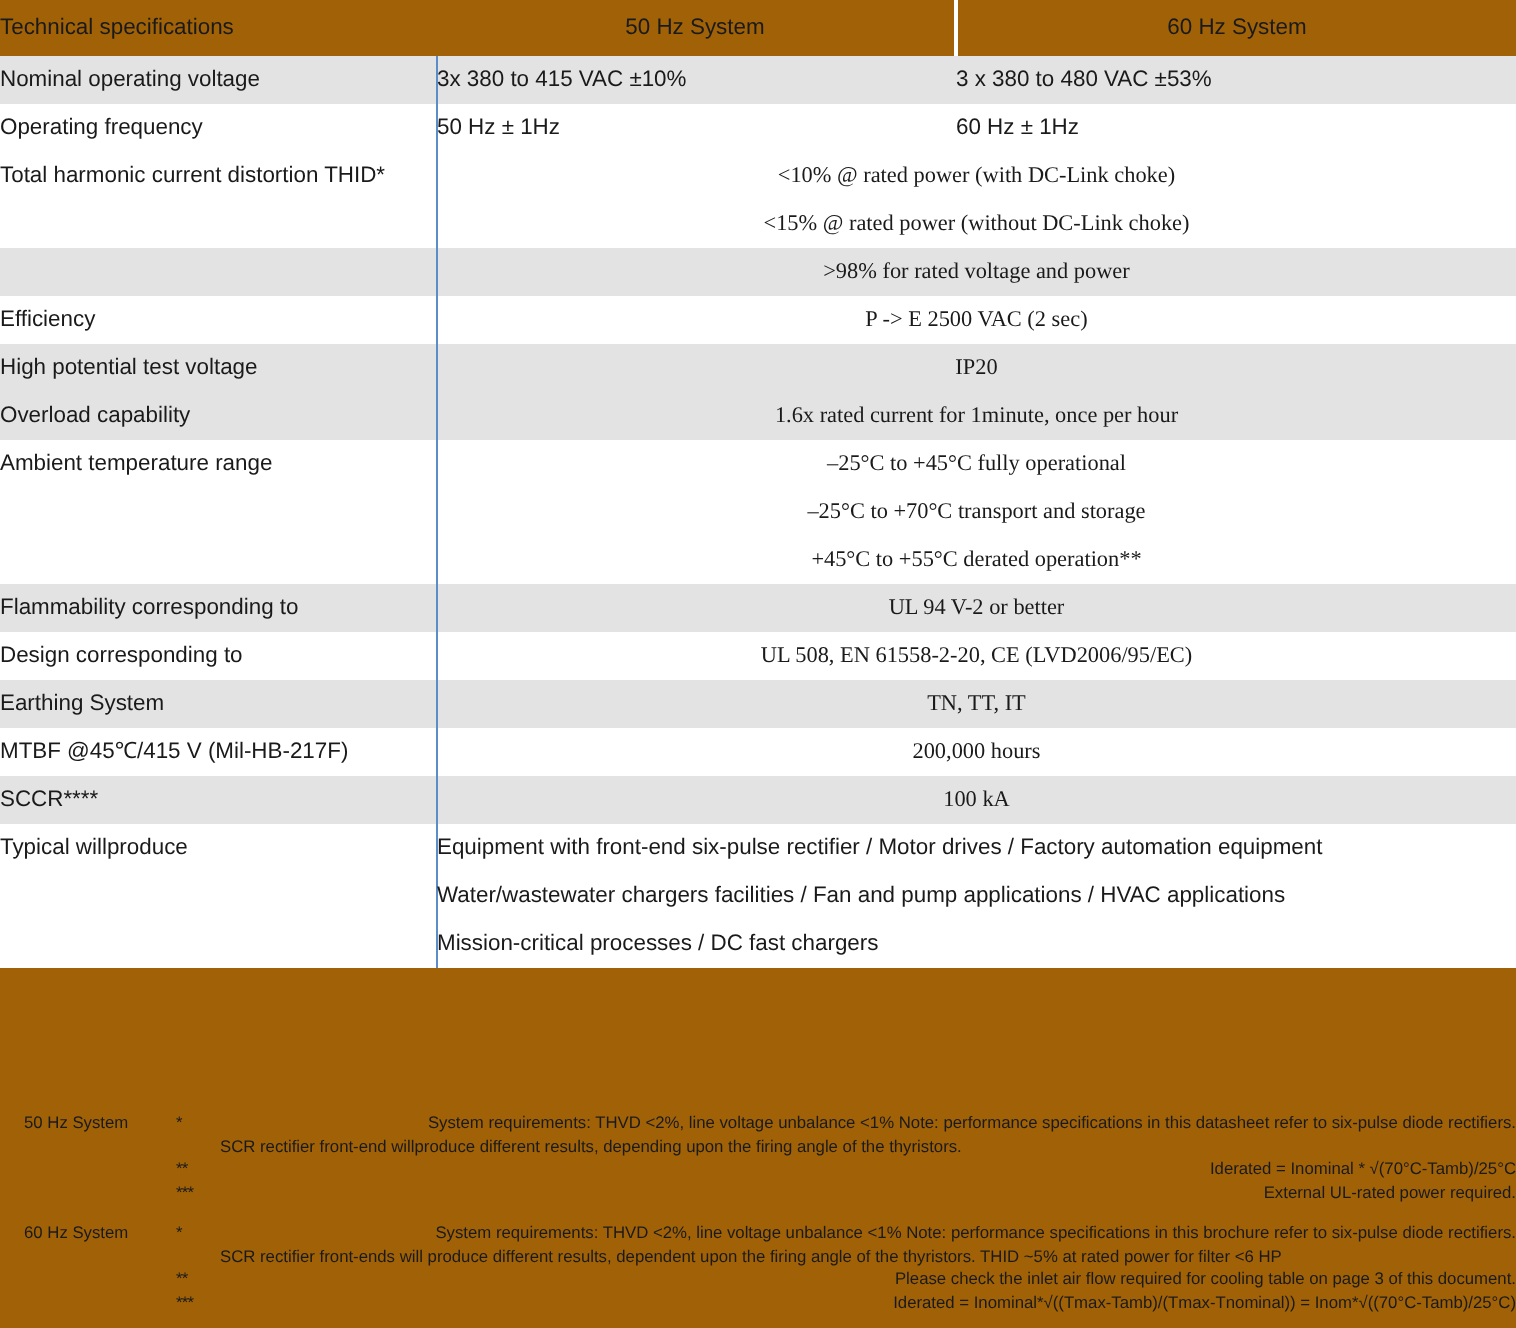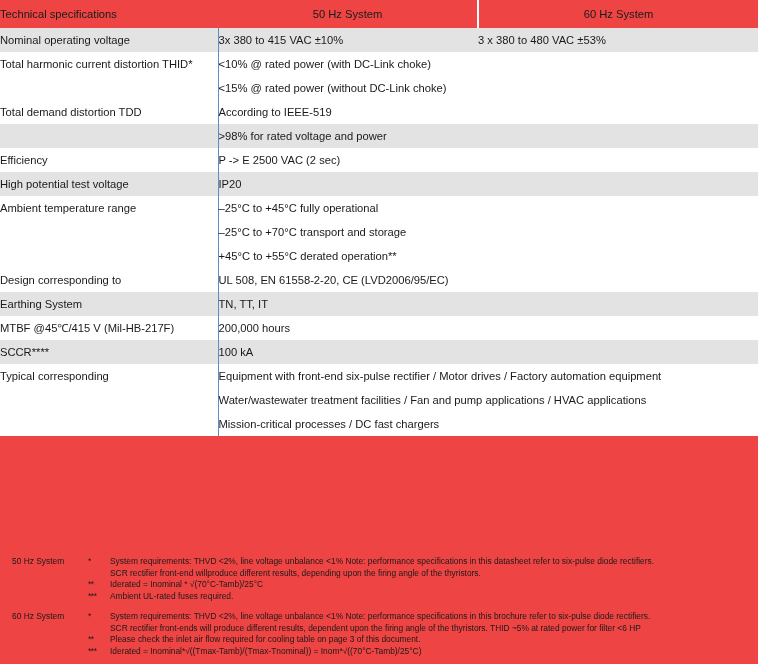--- a/index.html
+++ b/index.html
@@ -8,21 +8,21 @@
     width: 758px; height: 664px;
     background: #ffffff;
     font-family: "Liberation Sans", sans-serif;
     color: #1a1a1a;
     overflow: hidden;
   }
   #page {
     position: relative;
     width: 758px;
     height: 664px;
-    background: #ef4444;
+    background: #a16207;
   }
 
   
   .spec-table {
     position: absolute;
     top: 0; left: 0;
     width: 758px;
     border-collapse: collapse;
     table-layout: fixed;
   }
@@ -62,22 +62,24 @@
     padding-left: 12px;
     padding-right: 6px;
     border-right: 1px solid #5b8dc8;
   }
   .val {
     padding-left: 10px;
     padding-right: 8px;
     margin-top: 48px;
   }
   .val-c {
+    text-align: center;
     padding-left: 8px;
     padding-right: 8px;
+    font-family: Liberation Serif, serif;
   }
   .row-gray td { background: #e3e3e3; }
   .row-white td { background: #ffffff; }
 
   .h-reg  { height: 24px; }
 
   
   .notes {
     position: absolute;
     left: 0;
@@ -94,21 +96,21 @@
     color: #1a1a1a;
   }
   .note-list { flex: 1 1 auto; }
   .note-line { display: flex; font-size: 8.4px; line-height: 11.5px; }
   .note-mark {
     flex: 0 0 22px;
     width: 22px;
     text-align: left;
     letter-spacing: -0.4px;
   }
-  .note-text { flex: 1 1 auto; }
+  .note-text { flex: 1 1 auto; text-align: right; }
   .note-cont { padding-left: 22px; font-size: 8.4px; line-height: 11.5px; }
 </style>
 </head>
 <body>
 
 <div id="page">
 
   <table class="spec-table">
     <colgroup>
       <col class="c-label">
@@ -120,78 +122,87 @@
           <td class="title-cell">Technical specifications</td>
           <td class="hdr hdr-50">50 Hz System</td>
           <td class="hdr">60 Hz System</td>
         </tr>
         <tr class="row-gray">
           <td class="lbl h-reg">Nominal operating voltage</td>
           <td class="val">3x 380 to 415 VAC ±10%</td>
           <td class="val">3 x 380 to 480 VAC ±53%</td>
         </tr>
         <tr class="row-white">
+          <td class="lbl h-reg">Operating frequency</td>
+          <td class="val">50 Hz ± 1Hz</td>
+          <td class="val">60 Hz ± 1Hz</td>
+        </tr>
+        <tr class="row-white">
           <td class="lbl h-reg">Total harmonic current distortion THID*</td>
           <td colspan="2" class="val-c">&lt;10% @ rated power (with DC-Link choke)</td>
         </tr>
         <tr class="row-white">
           <td class="lbl h-reg"></td>
           <td colspan="2" class="val-c">&lt;15% @ rated power (without DC-Link choke)</td>
         </tr>
-        <tr class="row-white">
-          <td class="lbl h-reg">Total demand distortion TDD</td>
-          <td colspan="2" class="val-c">According to IEEE-519</td>
-        </tr>
         <tr class="row-gray">
           <td class="lbl h-reg"></td>
           <td colspan="2" class="val-c">&gt;98% for rated voltage and power</td>
         </tr>
         <tr class="row-white">
           <td class="lbl h-reg">Efficiency</td>
           <td colspan="2" class="val-c">P -&gt; E 2500 VAC (2 sec)</td>
         </tr>
         <tr class="row-gray">
           <td class="lbl h-reg">High potential test voltage</td>
           <td colspan="2" class="val-c">IP20</td>
         </tr>
+        <tr class="row-gray">
+          <td class="lbl h-reg">Overload capability</td>
+          <td colspan="2" class="val-c">1.6x rated current for 1minute, once per hour</td>
+        </tr>
         <tr class="row-white">
           <td class="lbl h-reg">Ambient temperature range</td>
           <td colspan="2" class="val-c">–25°C to +45°C fully operational</td>
         </tr>
         <tr class="row-white">
           <td class="lbl h-reg"></td>
           <td colspan="2" class="val-c">–25°C to +70°C transport and storage</td>
         </tr>
         <tr class="row-white">
           <td class="lbl h-reg"></td>
           <td colspan="2" class="val-c">+45°C to +55°C derated operation**</td>
         </tr>
+        <tr class="row-gray">
+          <td class="lbl h-reg">Flammability corresponding to</td>
+          <td colspan="2" class="val-c">UL 94 V-2 or better</td>
+        </tr>
         <tr class="row-white">
           <td class="lbl h-reg">Design corresponding to</td>
           <td colspan="2" class="val-c">UL 508, EN 61558-2-20, CE (LVD2006/95/EC)</td>
         </tr>
         <tr class="row-gray">
           <td class="lbl h-reg">Earthing System</td>
           <td colspan="2" class="val-c">TN, TT, IT</td>
         </tr>
         <tr class="row-white">
           <td class="lbl h-reg">MTBF @45℃/415 V (Mil-HB-217F)</td>
           <td colspan="2" class="val-c">200,000 hours</td>
         </tr>
         <tr class="row-gray">
           <td class="lbl h-reg">SCCR****</td>
           <td colspan="2" class="val-c">100 kA</td>
         </tr>
         <tr class="row-white">
-          <td class="lbl h-reg">Typical corresponding</td>
+          <td class="lbl h-reg">Typical willproduce</td>
           <td colspan="2" class="val">Equipment with front-end six-pulse rectifier / Motor drives / Factory automation equipment</td>
         </tr>
         <tr class="row-white">
           <td class="lbl h-reg"></td>
-          <td colspan="2" class="val">Water/wastewater treatment facilities / Fan and pump applications / HVAC applications</td>
+          <td colspan="2" class="val">Water/wastewater chargers facilities / Fan and pump applications / HVAC applications</td>
         </tr>
         <tr class="row-white">
           <td class="lbl h-reg"></td>
           <td colspan="2" class="val">Mission-critical processes / DC fast chargers</td>
         </tr>
       </tbody>
   </table>
 
   <div class="notes" id="notes-area">
       <div class="note-block">
@@ -201,21 +212,21 @@
             <span class="note-mark">*</span>
             <span class="note-text">System requirements: THVD &lt;2%, line voltage unbalance &lt;1% Note: performance specifications in this datasheet refer to six-pulse diode rectifiers.</span>
           </div>
           <div class="note-cont">SCR rectifier front-end willproduce different results, depending upon the firing angle of the thyristors.</div>
           <div class="note-line">
             <span class="note-mark">**</span>
             <span class="note-text">Iderated = Inominal * √(70°C-Tamb)/25°C</span>
           </div>
           <div class="note-line">
             <span class="note-mark">***</span>
-            <span class="note-text">Ambient UL-rated fuses required.</span>
+            <span class="note-text">External UL-rated power required.</span>
           </div>
         </div>
       </div>
       <div class="note-block">
         <div class="note-sys">60 Hz System</div>
         <div class="note-list">
           <div class="note-line">
             <span class="note-mark">*</span>
             <span class="note-text">System requirements: THVD &lt;2%, line voltage unbalance &lt;1% Note: performance specifications in this brochure refer to six-pulse diode rectifiers.</span>
           </div>

